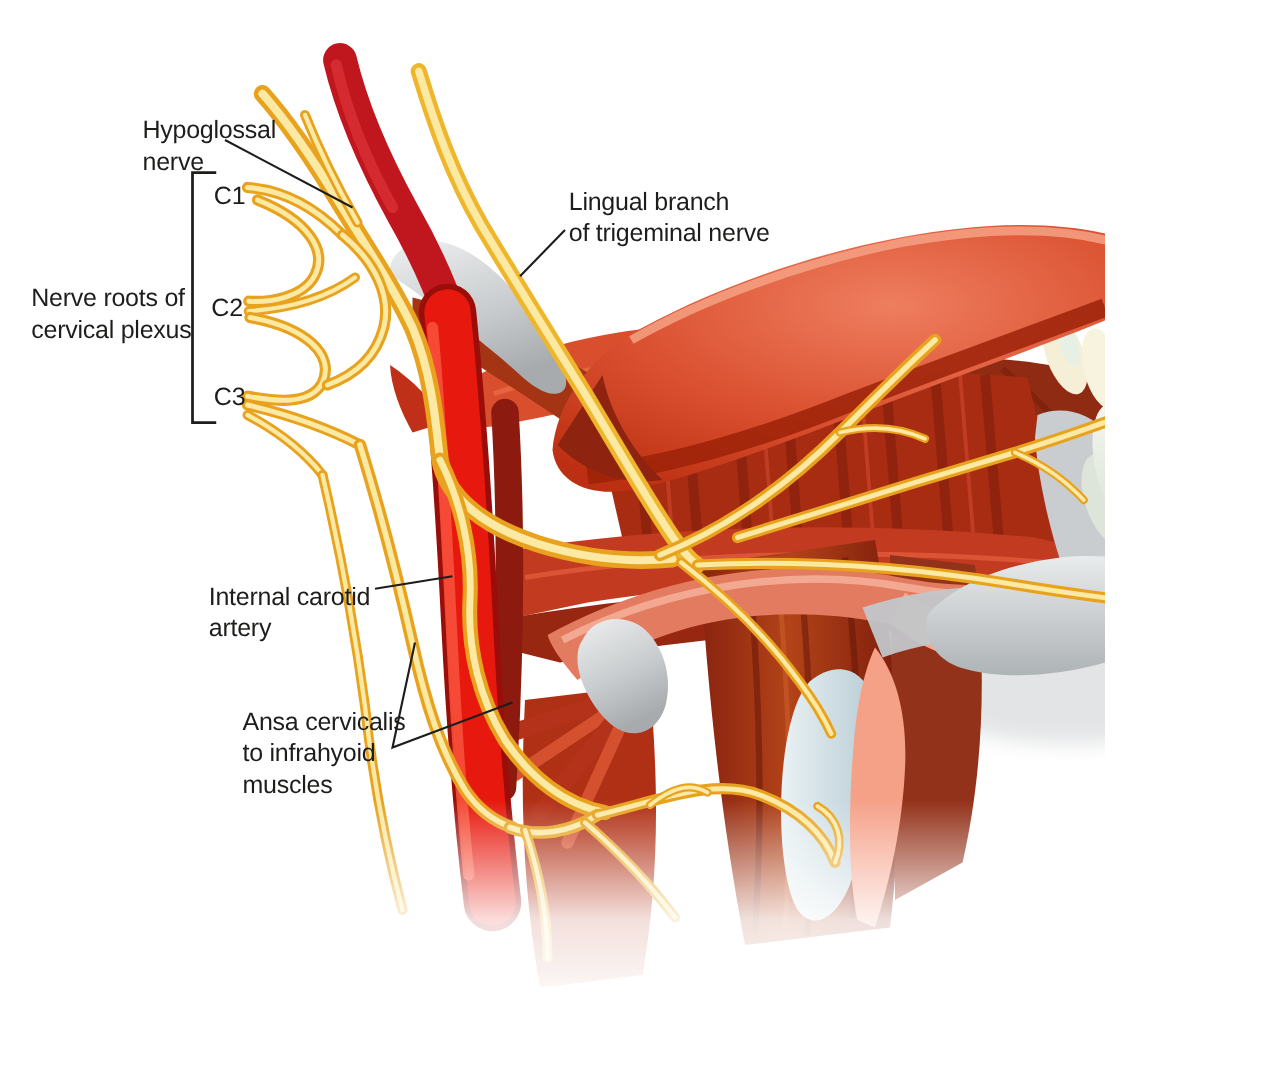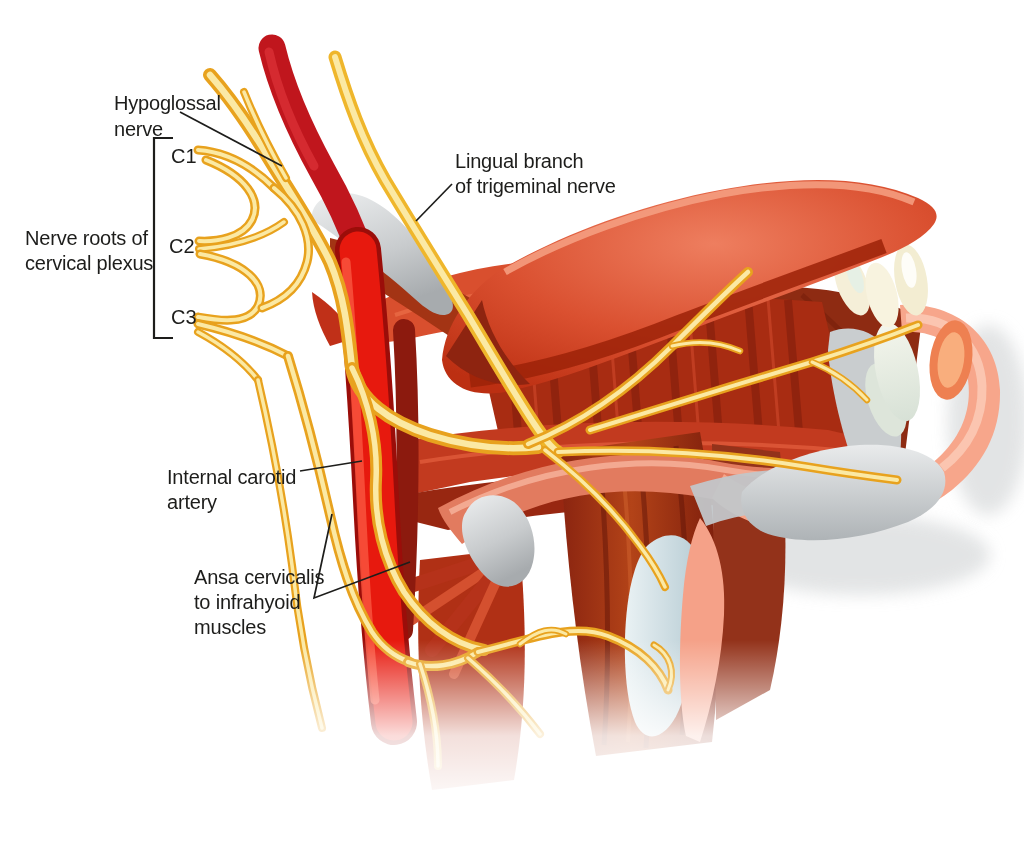--- a/index.html
+++ b/index.html
@@ -1,16 +1,16 @@
 <!DOCTYPE html>
 <html><head>
 <meta charset="utf-8">
 <style>
   html,body{margin:0;padding:0;background:#ffffff;}
-  .stage{position:relative;width:1024px;height:853px;background:#fff;overflow:hidden;}
+  .stage{position:relative;width:884px;height:853px;background:#fff;overflow:hidden;}
   svg{position:absolute;left:0;top:0;}
   .lbl{font-family:"Liberation Sans",sans-serif;font-size:20px;letter-spacing:-0.2px;fill:#1d1d1b;}
   .clbl{font-family:"Liberation Sans",sans-serif;font-size:20px;fill:#1d1d1b;}
 </style>
 </head>
 <body>
 
 <div class="stage">
 <svg width="1024" height="853" viewBox="0 0 1024 853">
   <defs>

